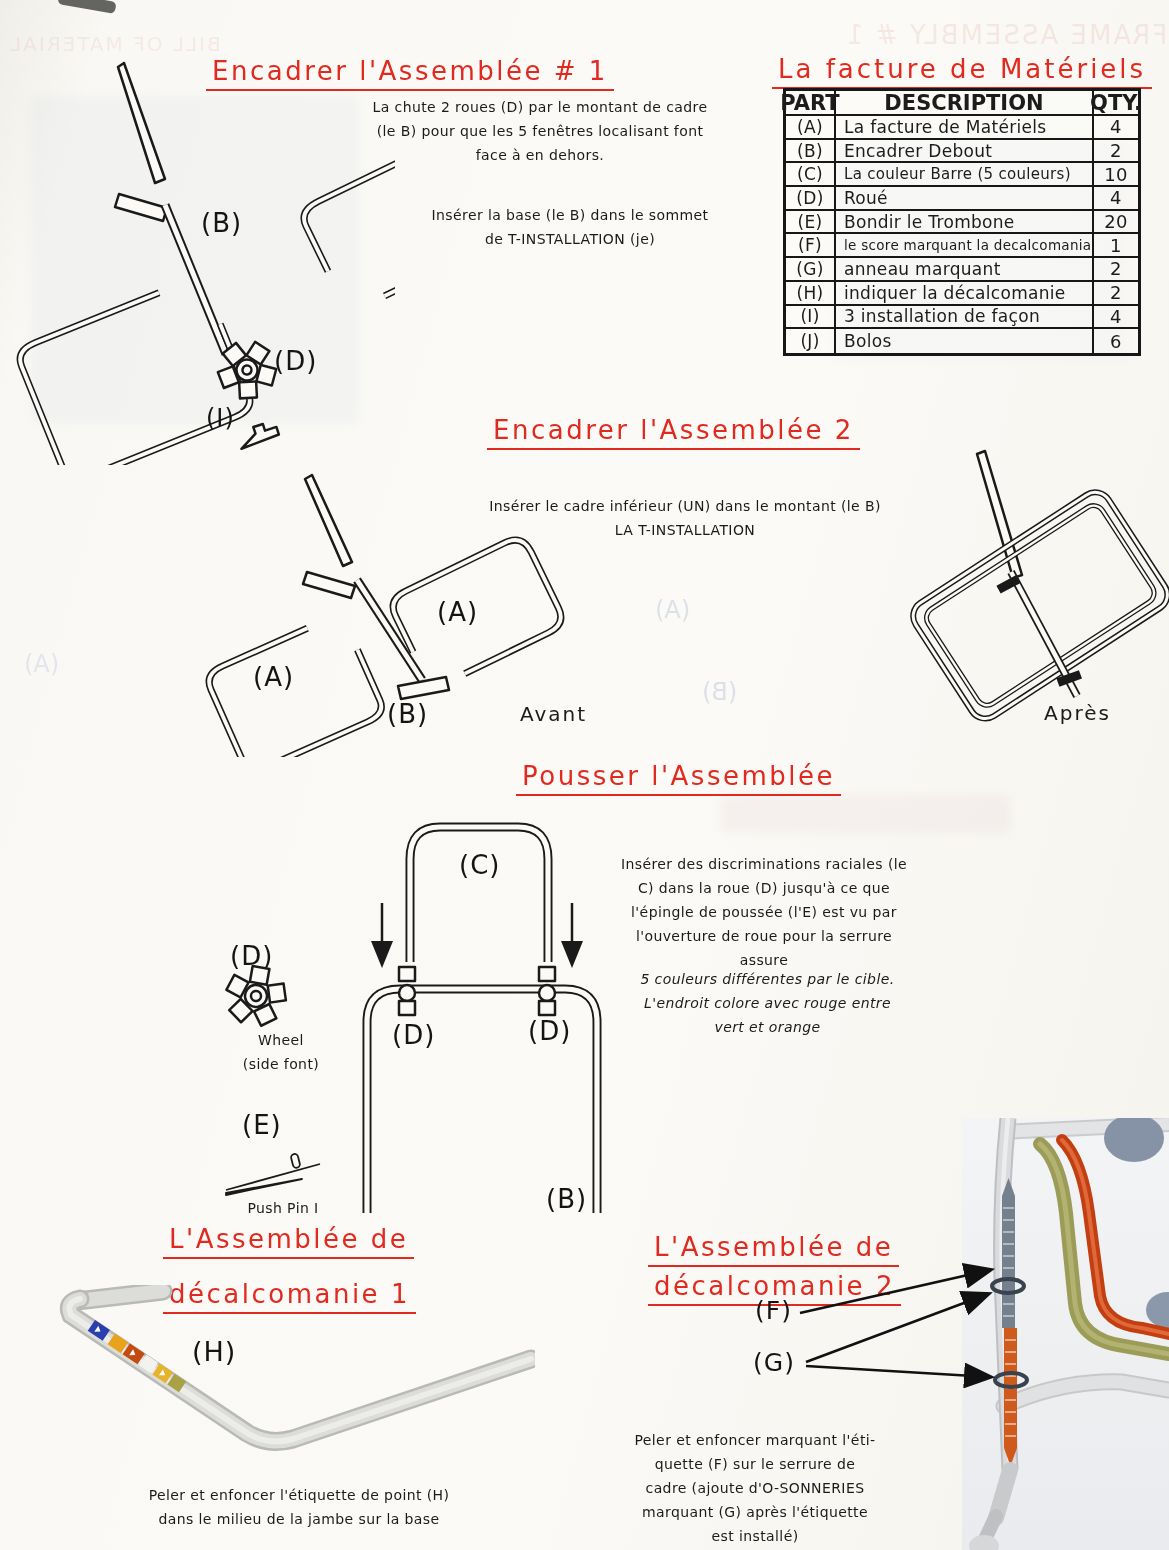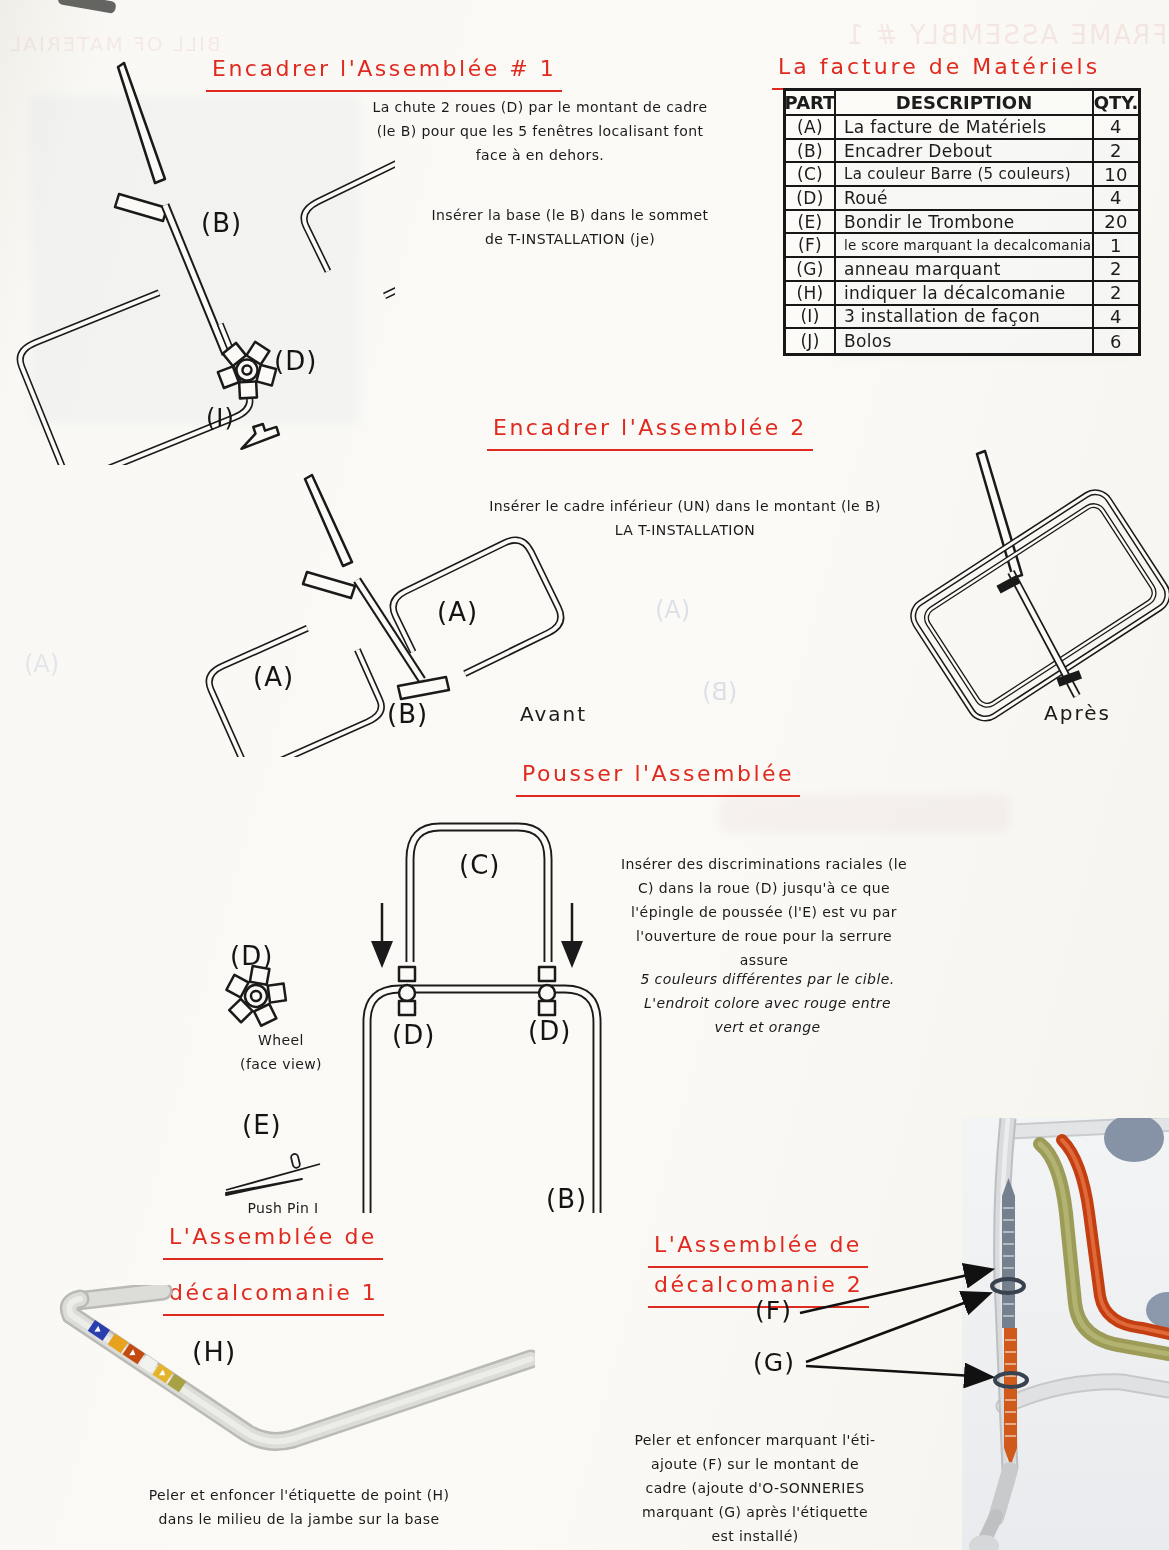--- a/index.html
+++ b/index.html
@@ -3,36 +3,36 @@
 <meta charset="utf-8">
 <style>
   html,body{margin:0;padding:0;background:#e8e6e1;}
   #page{
     position:relative;width:1169px;height:1550px;overflow:hidden;
     background:linear-gradient(105deg,#f0eee8 0%,#f9f8f4 7%,#fbfaf6 55%,#f5f3ee 100%);
     font-family:"DejaVu Sans","Liberation Sans",sans-serif;color:#1c1c1c;
   }
   .abs{position:absolute;}
   .redh{
-    color:#e02a1f;font-size:22px;letter-spacing:2.5px;white-space:nowrap;
-    border-bottom:2px solid #e02a1f;padding:0 6px 9px 6px;font-weight:normal;
+    color:#e02a1f;font-size:26px;letter-spacing:2.5px;white-space:nowrap;
+    border-bottom:2px solid #e02a1f;padding:0 6px 3px 6px;font-weight:normal;
   }
   .body-t{font-size:14px;line-height:24px;letter-spacing:.4px;text-align:center;color:#1b1b1b;}
   .plabel{font-size:26px;letter-spacing:1px;color:#141414;white-space:nowrap;}
   .cap{font-size:20px;letter-spacing:2px;color:#1b1b1b;white-space:nowrap;}
   
   .bom{
     display:grid;grid-template-columns:50px 258px 44px;grid-template-rows:25px repeat(10,23.7px);
     border:3px solid #171717;background:rgba(255,255,255,.25);
   }
   .bom>div{border-right:2px solid #171717;border-bottom:2px solid #171717;
     display:flex;align-items:center;justify-content:center;font-size:17.5px;letter-spacing:.3px;}
   .bom>div:nth-child(3n){border-right:none;}
   .bom>div:nth-last-child(-n+3){border-bottom:none;}
-  .bom .hd{font-weight:bold;font-size:18px;letter-spacing:0;}
+  .bom .hd{font-weight:bold;font-size:21px;letter-spacing:0;}
   .bom .dc{justify-content:flex-start;padding-left:8px;font-size:17px;}
   .bom .pc{font-size:17px;}
   .bom .qc{font-size:18px;}
   .bom .sm1{font-size:15px;}
   .bom .sm2{font-size:13.5px;}
   
   .tubeO{fill:none;stroke:#1a1a1a;stroke-linecap:butt;stroke-linejoin:round;}
   .tubeI{fill:none;stroke:#fbfaf6;stroke-linecap:butt;stroke-linejoin:round;}
   .solid{fill:#fbfaf6;stroke:#1a1a1a;stroke-width:2.5;stroke-linejoin:round;}
   .ghost{position:absolute;transform:scaleX(-1);color:#d2736c;opacity:.13;letter-spacing:2px;white-space:nowrap;}
@@ -247,21 +247,21 @@
       <rect class="solid" x="-8.5" y="-29" width="17" height="16" transform="rotate(90)"></rect>
       <rect class="solid" x="-8.5" y="-29" width="17" height="16" transform="rotate(162)"></rect>
       <rect class="solid" x="-8.5" y="-29" width="17" height="16" transform="rotate(234)"></rect>
       <rect class="solid" x="-8.5" y="-29" width="17" height="16" transform="rotate(306)"></rect>
       <circle class="solid" r="11"></circle>
       <circle class="solid" r="5"></circle>
     </g>
   </svg>
   <div class="abs body-t" style="left:222px;top:1028px;width:118px;">
     <div>Wheel</div>
-    <div>(face view)</div>
+    <div>(side font)</div>
   </div>
 
   <div class="abs plabel" style="left:242px;top:1110px;">(E)</div>
   <svg class="abs" style="left:222px;top:1150px;" width="118" height="48" viewBox="0 0 118 48">
     <path d="M4,40 L98,14" stroke="#1a1a1a" stroke-width="1.8" fill="none"></path>
     <path d="M4,43 L80,29 L4,45 Z" fill="#fbfaf6" stroke="#1a1a1a" stroke-width="1.8" stroke-linejoin="round"></path>
     <rect x="70" y="4" width="7" height="14" rx="3.5" fill="#fbfaf6" stroke="#1a1a1a" stroke-width="1.8" transform="rotate(-14 73 11)"></rect>
   </svg>
   <div class="abs body-t" style="left:218px;top:1196px;width:130px;">Push Pin I</div>
 
@@ -368,19 +368,19 @@
         <path d="M0,0 L12,5 L0,10 Z" fill="#111"></path>
       </marker>
     </defs>
     <line x1="60" y1="73" x2="250" y2="30" stroke="#111" stroke-width="2.6" marker-end="url(#ah2)"></line>
     <line x1="66" y1="122" x2="248" y2="54" stroke="#111" stroke-width="2.6" marker-end="url(#ah2)"></line>
     <line x1="66" y1="126" x2="250" y2="137" stroke="#111" stroke-width="2.6" marker-end="url(#ah2)"></line>
   </svg>
 
   <div class="abs body-t" style="left:545px;top:1428px;width:420px;">
     <div>Peler et enfoncer marquant l'éti-</div>
-    <div>ajoute (F) sur le montant de</div>
+    <div>quette (F) sur le serrure de</div>
     <div>cadre (ajoute d'O-SONNERIES</div>
     <div>marquant (G) après l'étiquette</div>
     <div>est installé)</div>
   </div>
 
 </div>
 
 </body></html>

